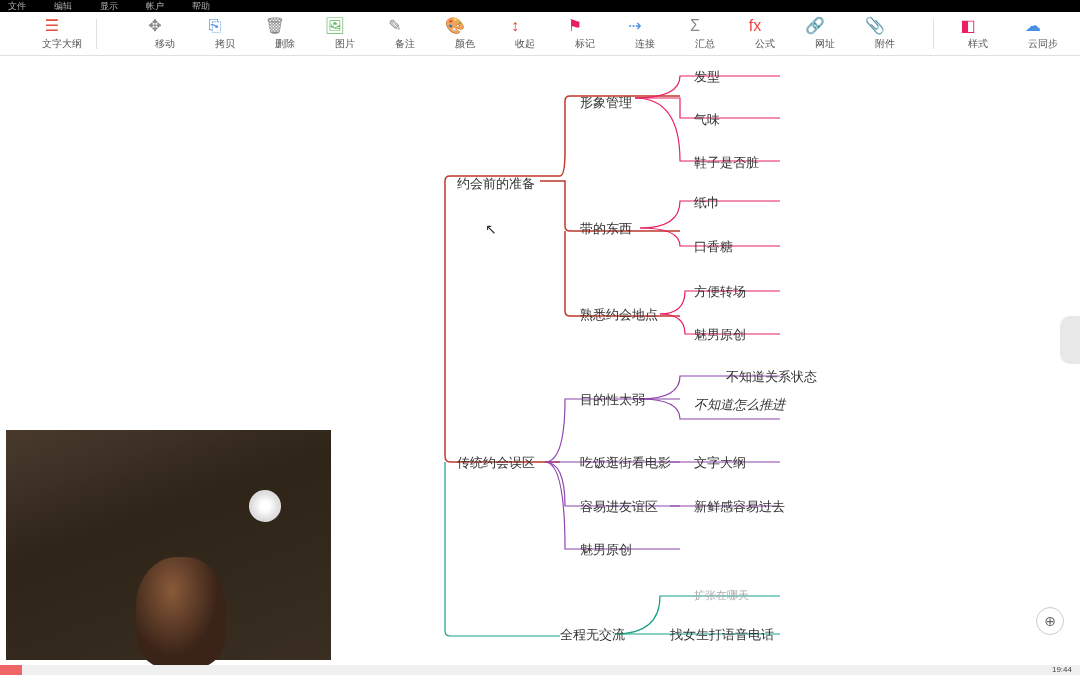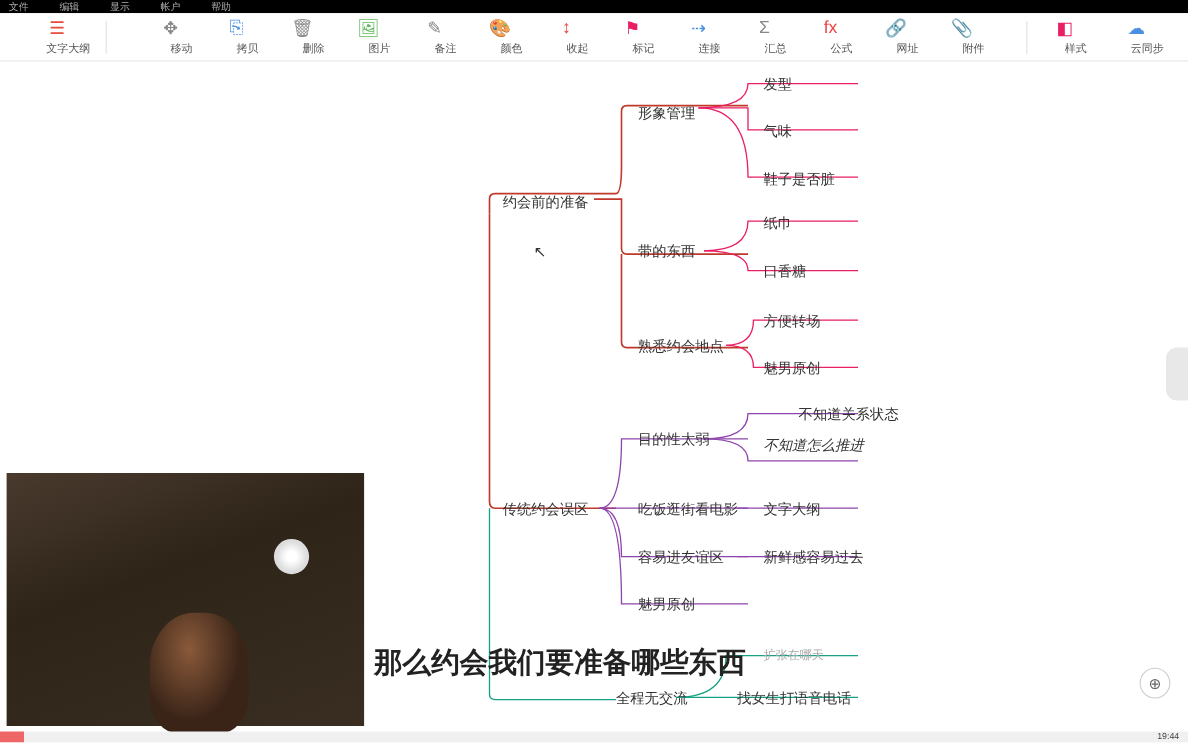--- a/index.html
+++ b/index.html
@@ -310,20 +310,19 @@
 
   <div class="node" style="left:560px; top:568px;">全程无交流</div>
   <div class="node" style="left:670px; top:568px;">找女生打语音电话</div>
   <div class="node" style="left:694px; top:530px; color:#aaa; font-size:11px;">扩张在哪天</div>
 
   <div class="cursor">↖</div>
 
   <div class="webcam">
     <div class="lamp"></div>
   </div>
-  <div class="caption">那么约会我们要准备哪些东西</div>
 
   <div class="zoom-btn">⊕</div>
   <div class="side-tab"></div>
 </div>
 
 <div class="taskbar"></div>
 <div class="clock">19:44</div>
 
 </body></html>

